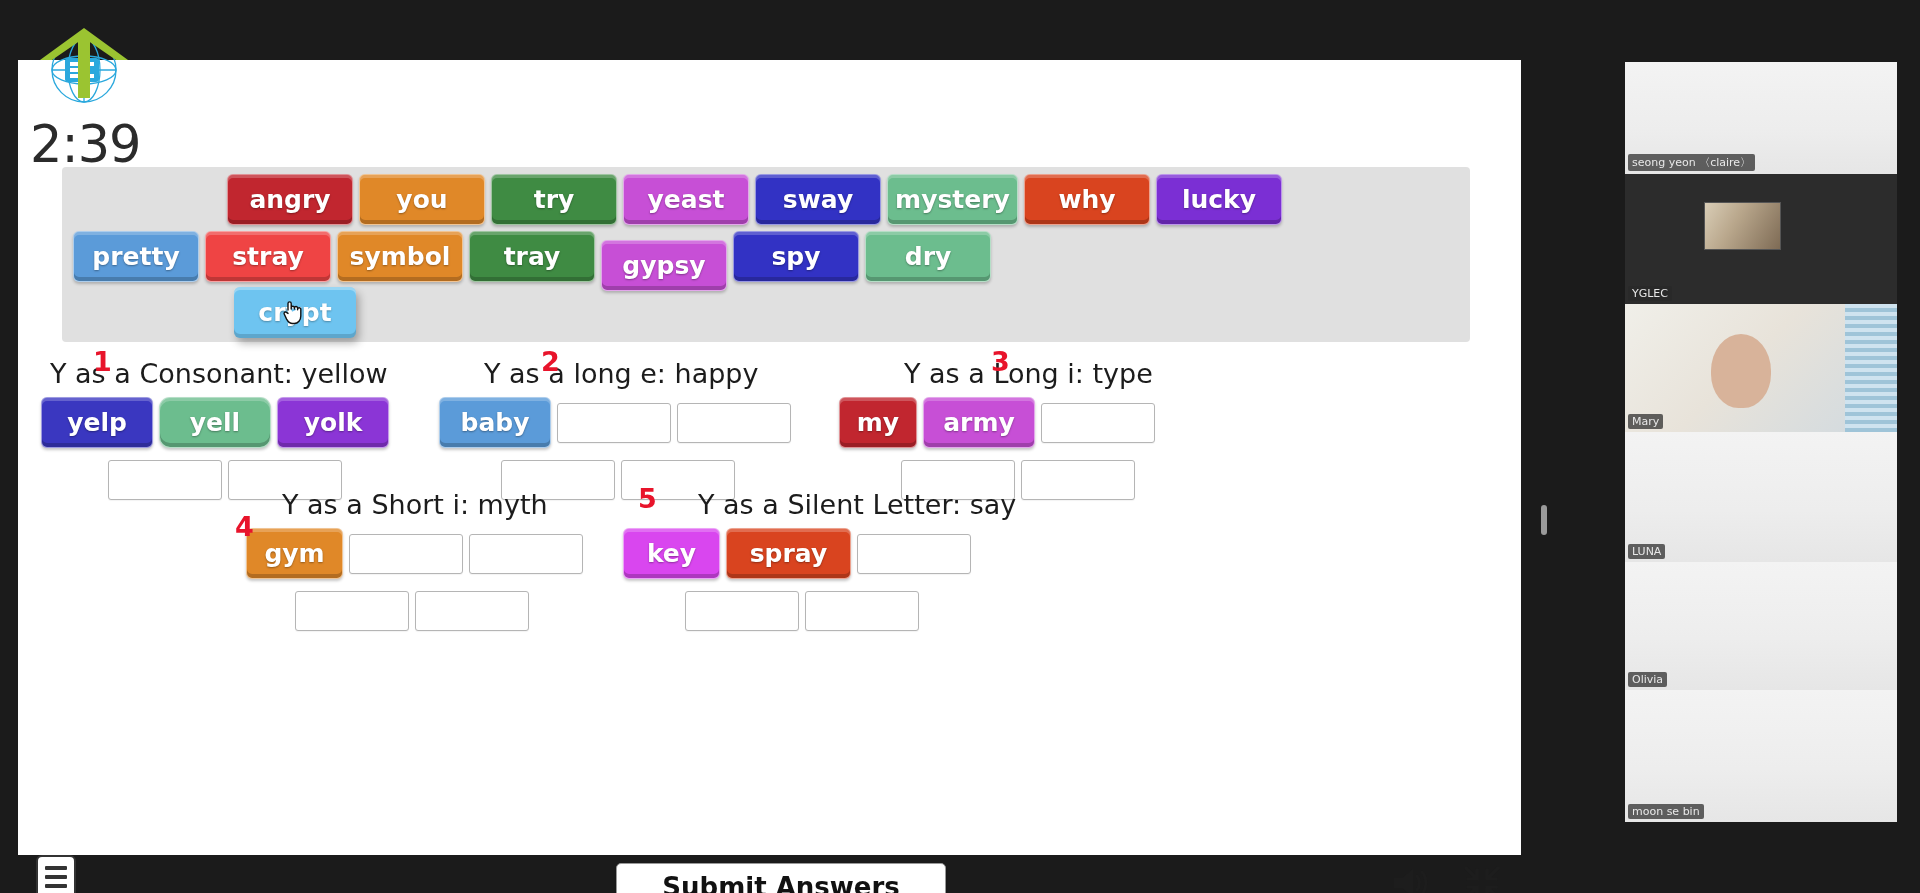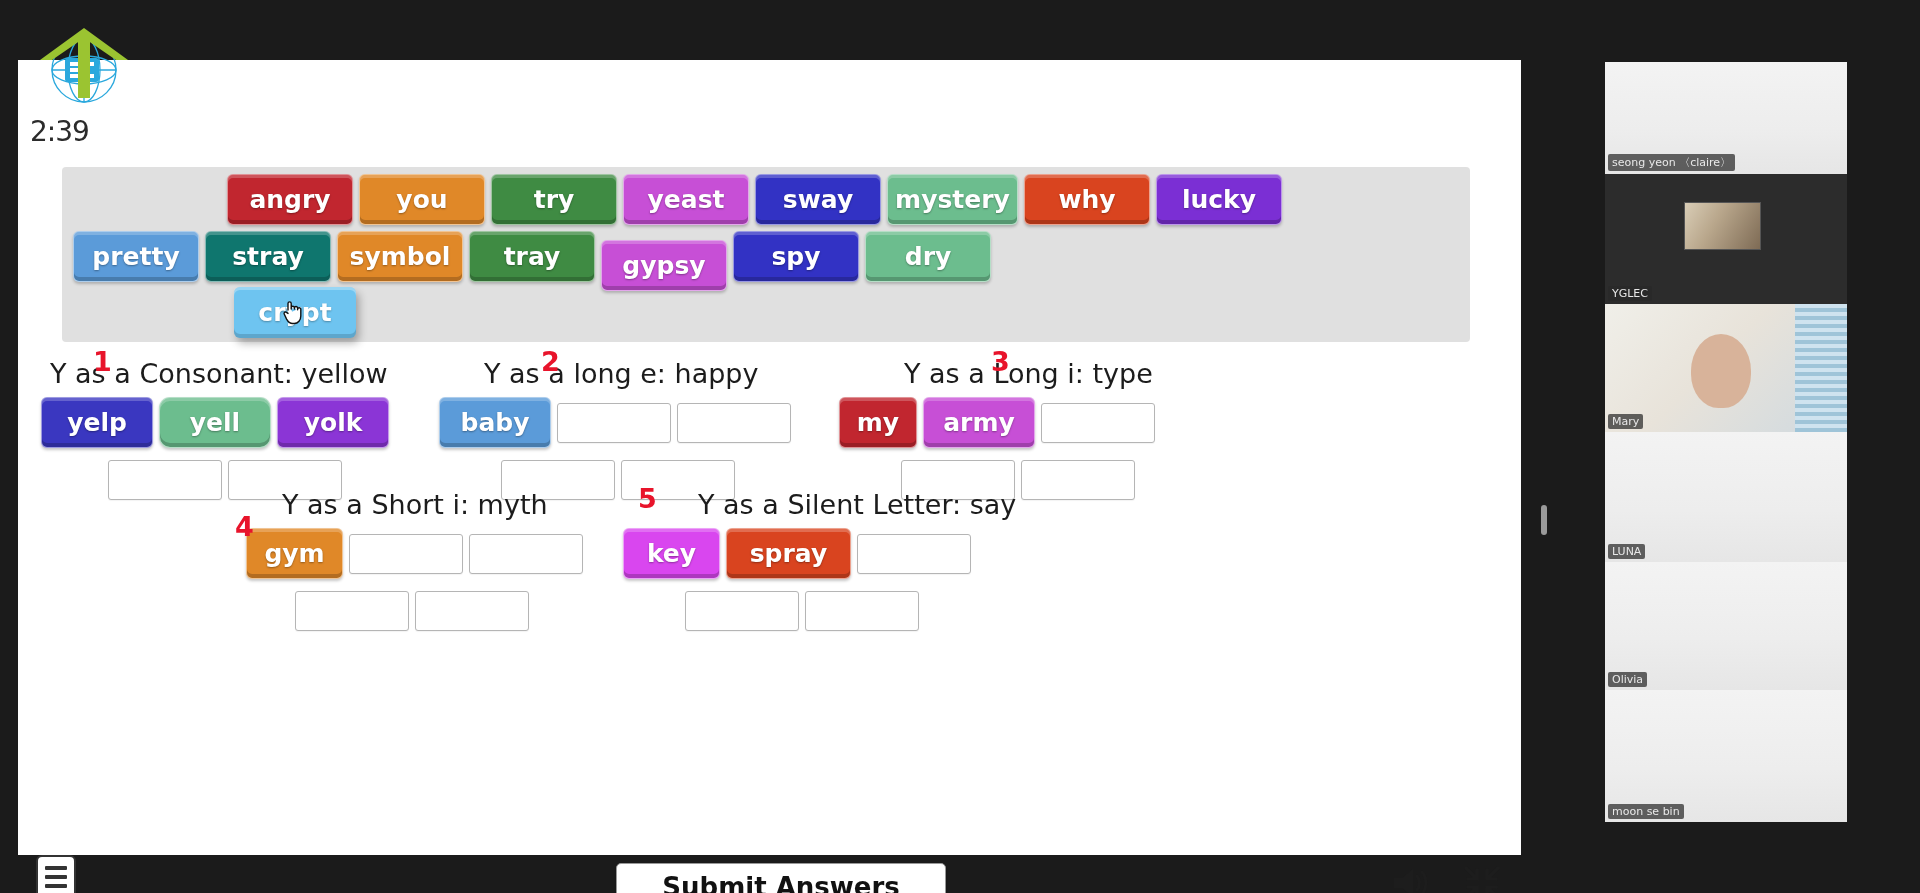--- a/index.html
+++ b/index.html
@@ -20,21 +20,21 @@
     width: 1503px; height: 795px;
     background: #ffffff;
   }
 
   
   #logo { position: absolute; left: 36px; top: 20px; width: 96px; height: 90px; z-index: 40; }
 
   
   #timer {
     position: absolute; left: 12px; top: 55px;
-    font-size: 28px; font-weight: 400; color: #2b2b2b;
+    font-size: 51px; font-weight: 400; color: #2b2b2b;
     font-family: "DejaVu Sans", sans-serif;
     letter-spacing: -1px; z-index: 30;
   }
 
   
   #wordbank {
     position: absolute; left: 44px; top: 107px;
     width: 1408px; height: 175px;
     background: #e0e0e0; border-radius: 4px;
     padding: 4px 2px;
@@ -128,21 +128,21 @@
   #fullscreen-icon { position: absolute; left: 1444px; top: 804px; cursor: pointer; }
 
   
   #stage-scroll {
     position: absolute; left: 1523px; top: 445px;
     width: 6px; height: 30px; background: #9a9a9a; border-radius: 3px;
   }
 
   
   #panel { position: absolute; left: 1605px; top: 62px; width: 242px; height: 800px; background: #1b1b1b; }
-  .pcell { position: relative; width: 242px; overflow: hidden; background: #0f766e; }
+  .pcell { position: relative; width: 272px; overflow: hidden; background: #0f766e; margin-left: 20px; }
   .pcell .vid { position: absolute; inset: 0; }
   .pname {
     position: absolute; left: 3px; bottom: 3px;
     background: rgba(40,40,40,.72);
     color: #e8e8e8; font-size: 11px;
     font-family: "DejaVu Sans", sans-serif;
     padding: 1px 4px; border-radius: 2px;
     white-space: nowrap; z-index: 5;
   }
   .pcell.active { outline: 3px solid #d6e600; outline-offset: -3px; }
@@ -162,21 +162,21 @@
           <div class="tile w6" style="background: rgb(224, 136, 40);">you</div>
           <div class="tile w6" style="background: rgb(63, 139, 67);">try</div>
           <div class="tile w6" style="background: rgb(199, 79, 214);">yeast</div>
           <div class="tile w6" style="background: rgb(50, 50, 196);">sway</div>
           <div class="tile w7" style="background: rgb(108, 189, 142);">mystery</div>
           <div class="tile w6" style="background: rgb(217, 68, 31);">why</div>
           <div class="tile w6" style="background: rgb(123, 47, 212);">lucky</div>
         </div>
       <div class="bank-row r2" id="bank-row-2">
           <div class="tile w6" style="background: rgb(91, 155, 217);">pretty</div>
-          <div class="tile w6" style="background: #0f766e;">stray</div>
+          <div class="tile w6" style="background: #ef4444;">stray</div>
           <div class="tile w6" style="background: rgb(224, 136, 40);">symbol</div>
           <div class="tile w6" style="background: rgb(63, 139, 67);">tray</div>
           <div class="tile w6" style="background: rgb(199, 79, 214); margin-top: 12px;">gypsy</div>
           <div class="tile w6" style="background: rgb(50, 50, 196);">spy</div>
           <div class="tile w6" style="background: rgb(108, 189, 142);">dry</div>
         </div>
       <div class="bank-row r3"></div>
     </div>
 
     <div id="drag-tile" style="background: rgb(110, 196, 240);">crypt</div>

